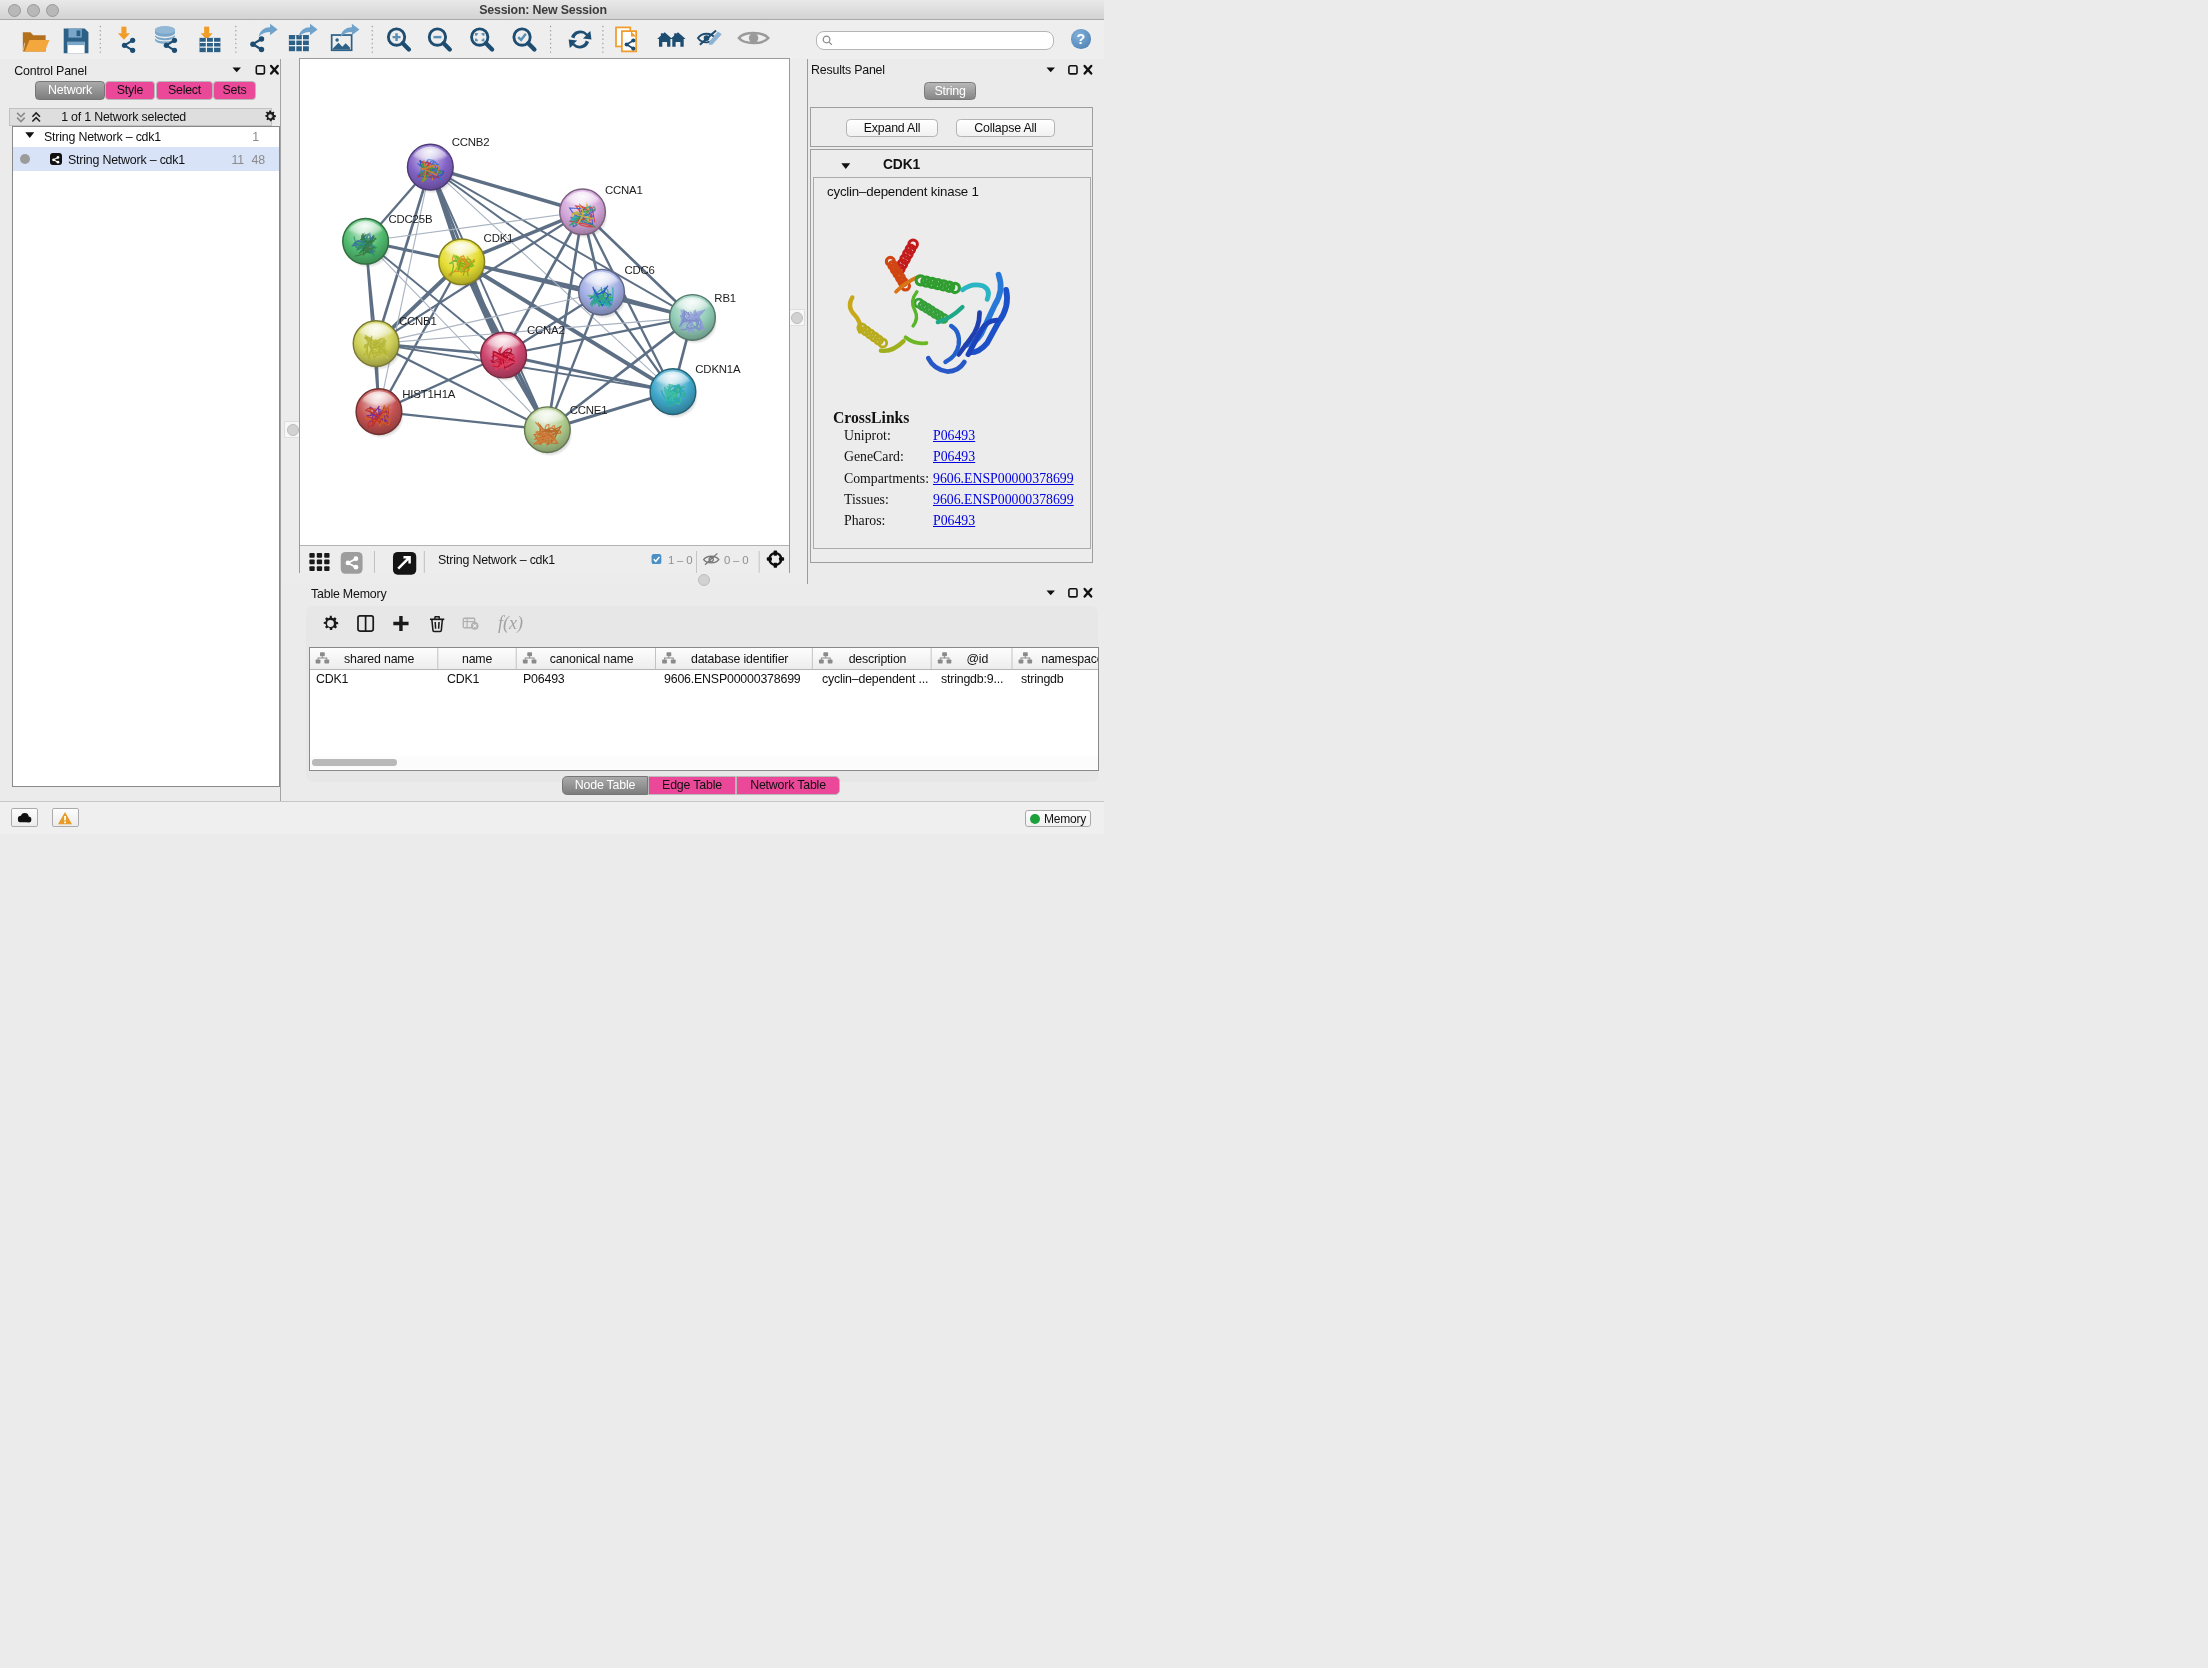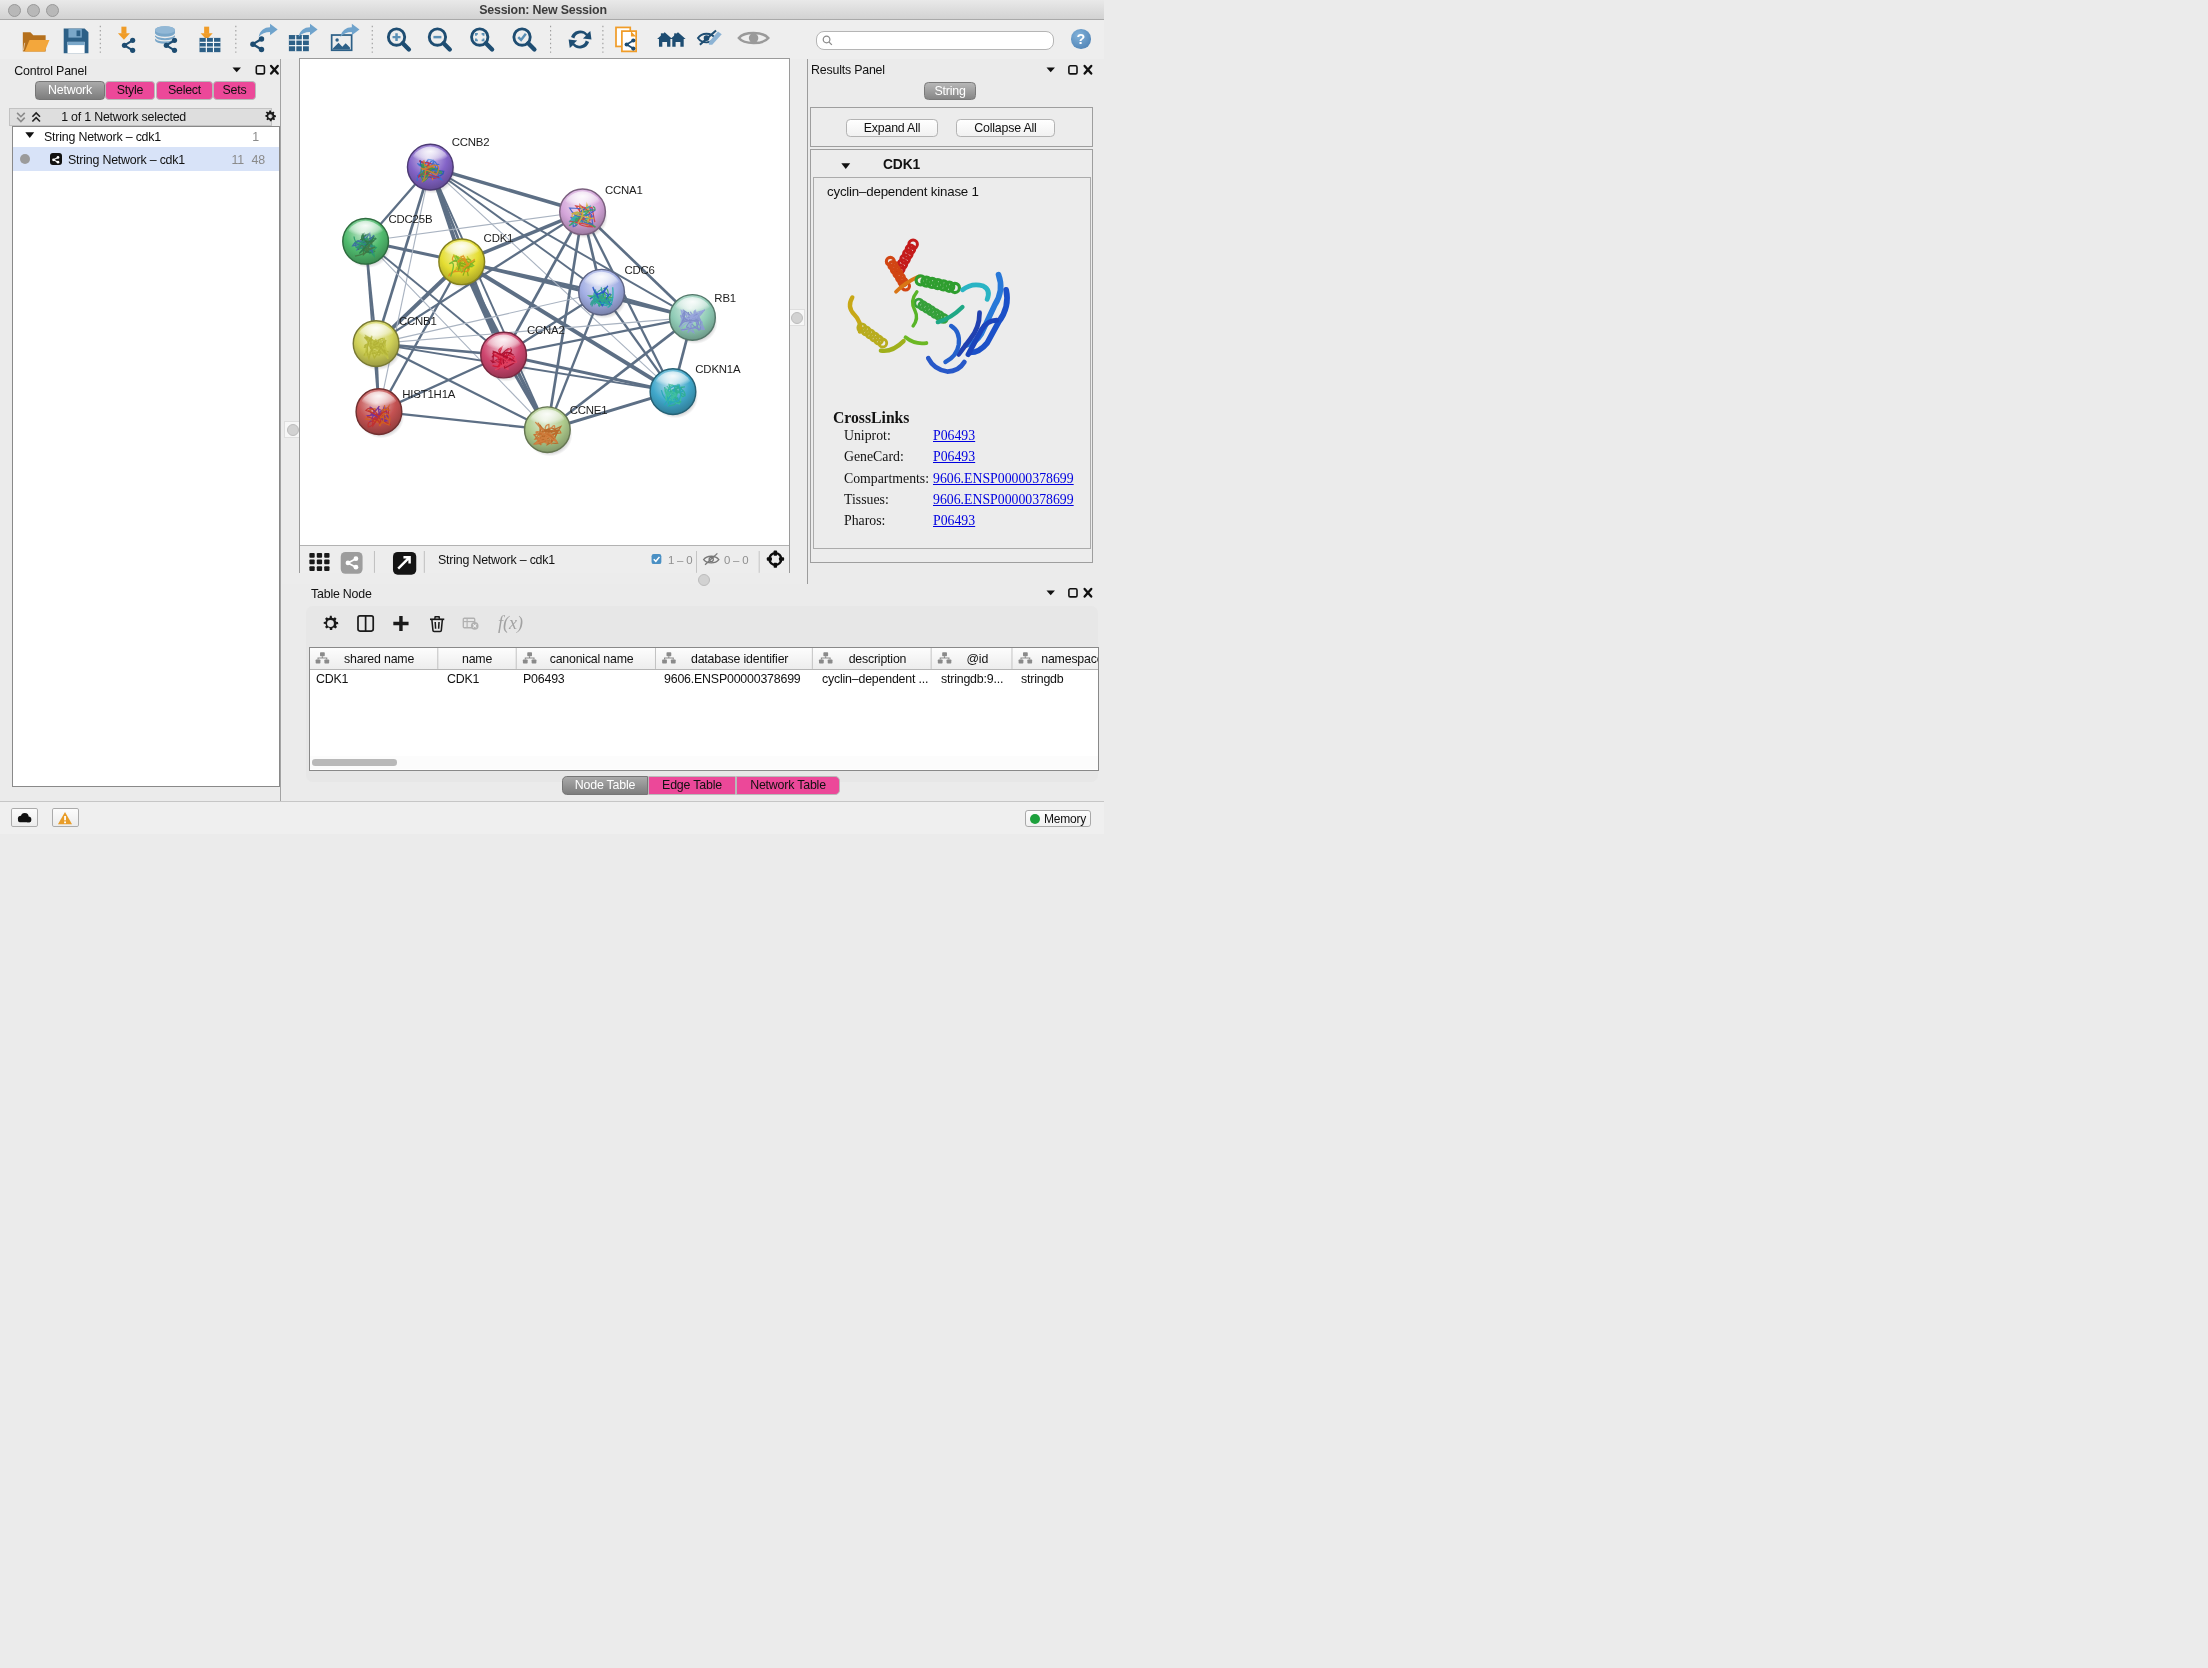--- a/index.html
+++ b/index.html
@@ -657,21 +657,21 @@
 <div class="abs" style="left:844px;top:449px;font-family:'Liberation Serif',serif;font-size:13.8px;letter-spacing:0;">GeneCard:</div>
 <div class="abs" style="left:933px;top:449px;font-family:'Liberation Serif',serif;font-size:13.8px;letter-spacing:0;color:#0000e0;text-decoration:underline;">P06493</div>
 <div class="abs" style="left:844px;top:471px;font-family:'Liberation Serif',serif;font-size:13.8px;letter-spacing:0;">Compartments:</div>
 <div class="abs" style="left:933px;top:471px;font-family:'Liberation Serif',serif;font-size:13.8px;letter-spacing:0;color:#0000e0;text-decoration:underline;">9606.ENSP00000378699</div>
 <div class="abs" style="left:844px;top:492px;font-family:'Liberation Serif',serif;font-size:13.8px;letter-spacing:0;">Tissues:</div>
 <div class="abs" style="left:933px;top:492px;font-family:'Liberation Serif',serif;font-size:13.8px;letter-spacing:0;color:#0000e0;text-decoration:underline;">9606.ENSP00000378699</div>
 <div class="abs" style="left:844px;top:513px;font-family:'Liberation Serif',serif;font-size:13.8px;letter-spacing:0;text-align:right;">Pharos:</div>
 <div class="abs" style="left:933px;top:513px;font-family:'Liberation Serif',serif;font-size:13.8px;letter-spacing:0;color:#0000e0;text-decoration:underline;">P06493</div>
 
 <div class="abs" style="left:282px;top:584px;width:823px;height:217px;background:#ebebeb;"></div>
-<div class="abs" style="left:311px;top:587px;">Table Node</div>
+<div class="abs" style="left:311px;top:587px;">Table Memory</div>
 <svg class="abs" style="left:1046px;top:588px" width="49" height="10.5" viewBox="0 0 52 11">
   <path d="M0.5 2.5 L9.5 2.5 L5 7.5 Z" fill="#111"></path>
   <rect x="24.3" y="0.8" width="8.6" height="8.6" rx="1.5" fill="none" stroke="#111" stroke-width="1.7"></rect>
   <path d="M41 1 L48 9 M48 1 L41 9" stroke="#111" stroke-width="2.5" stroke-linecap="round"></path>
 </svg>
 <div class="abs" style="left:306px;top:606px;width:792px;height:176px;background:#e7e7e7;border-radius:6.7px;"></div>
 <svg class="abs" style="left:320px;top:613px" width="219" height="21" viewBox="0 0 230 22">
   <g transform="translate(2,2)">
       <path fill="#1a1a1a" d="M9 5.4a3.6 3.6 0 100 7.2 3.6 3.6 0 000-7.2zm8.3 4.4l-1.9-.3a6.3 6.3 0 01-.6 1.5l1.1 1.6-1.7 1.7-1.6-1.1a6.3 6.3 0 01-1.5.6l-.3 1.9H8.4l-.3-1.9a6.3 6.3 0 01-1.5-.6l-1.6 1.1-1.7-1.7 1.1-1.6a6.3 6.3 0 01-.6-1.5l-1.9-.3V7.5l1.9-.3a6.3 6.3 0 01.6-1.5L3.3 4.1 5 2.4l1.6 1.1a6.3 6.3 0 011.5-.6l.3-2h1.9l.3 2a6.3 6.3 0 011.5.6l1.6-1.1 1.7 1.7-1.1 1.6a6.3 6.3 0 01.6 1.5l1.9.3z"></path>
     </g>

